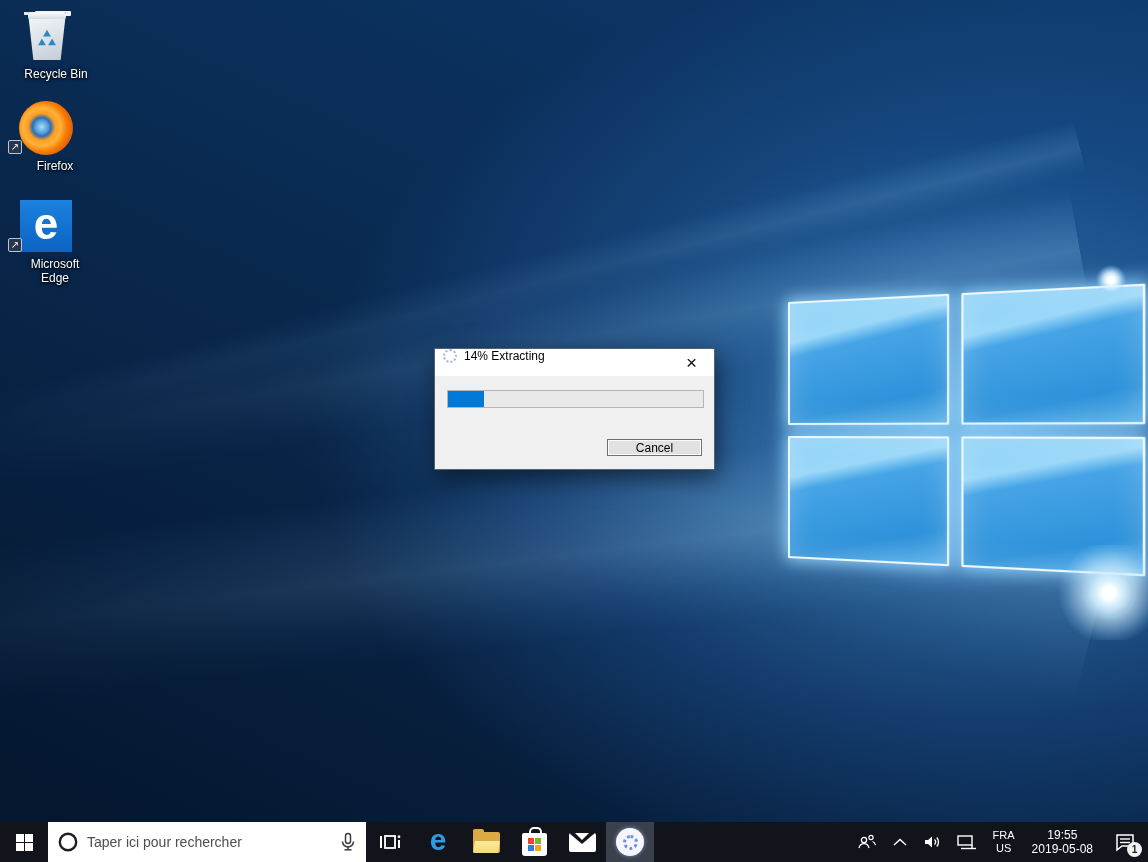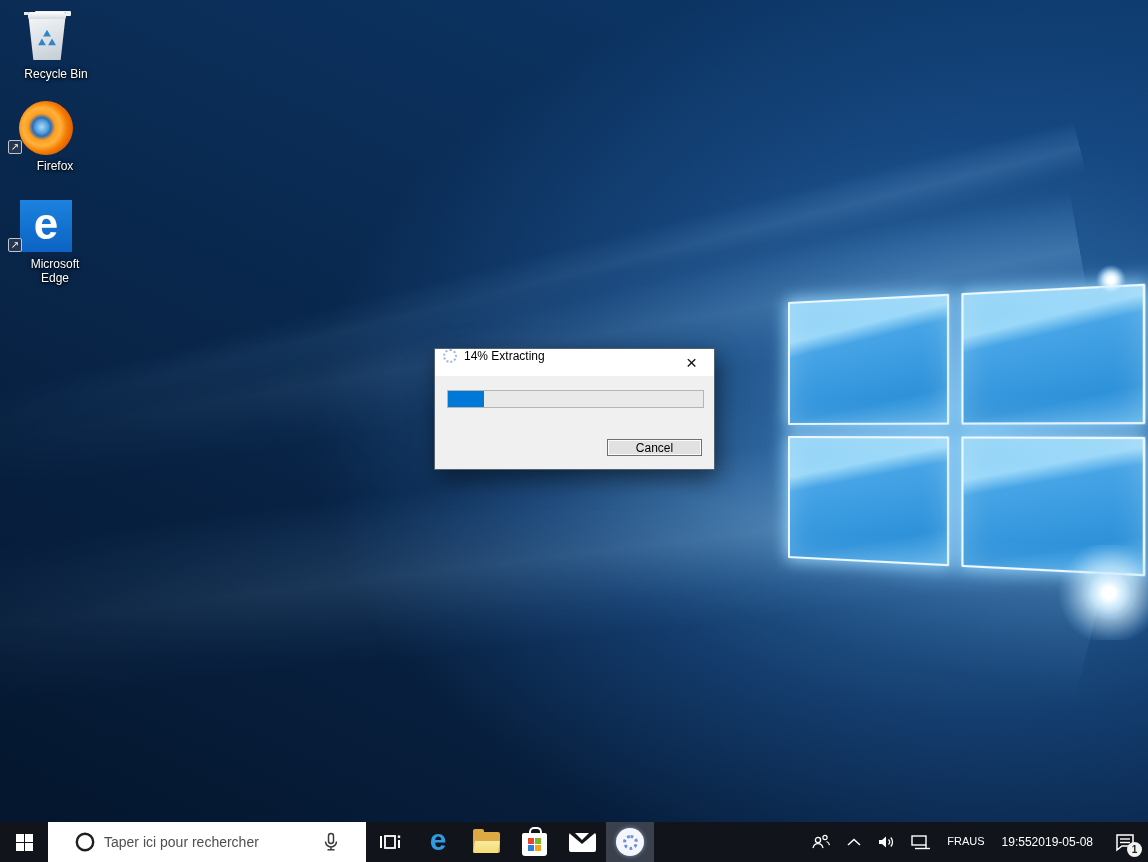--- a/index.html
+++ b/index.html
@@ -88,21 +88,21 @@
     font-family:"Liberation Sans","DejaVu Sans",sans-serif; }
 
   
   .taskbar { position:absolute; left:0; bottom:0; width:1148px; height:40px;
     background:#11141b; display:flex; align-items:stretch; }
   .tb-btn { display:flex; align-items:center; justify-content:center; cursor:default; }
   .start { width:48px; }
   .winlogo { width:17px; height:17px; display:grid; grid-template-columns:8px 8px; grid-template-rows:8px 8px; gap:1px; }
   .winlogo span { background:#fff; }
 
-  .searchbox { width:318px; background:#ffffff; display:flex; align-items:center; padding:0 26px; gap:8px; }
+  .searchbox { width:318px; background:#ffffff; display:flex; align-items:center; padding:0 9px; gap:8px; }
   .searchbox input { flex:1; border:none; outline:none; font-size:14px; color:#3b3b3b; background:transparent;
     font-family:"Liberation Sans","DejaVu Sans",sans-serif; }
   .searchbox input::placeholder { color:#4f4f4f; opacity:1; }
 
   .appbtn { width:48px; }
   .appbtn.active { background:#3a414d; }
 
   .edge-tb { color:#2f9be4; font-size:30px; font-weight:bold; line-height:1; transform:translateY(-2px); }
 
   .folder { position:relative; width:27px; height:21px; }
@@ -125,21 +125,21 @@
   .mailenv .flap-white { position:absolute; top:-3px; left:3.5px; width:0; height:0;
     border-left:10px solid transparent; border-right:10px solid transparent; border-top:10px solid #fff; }
 
   .extractor { width:28px; height:28px; border-radius:50%; background:#f4f6fb;
     display:flex; align-items:center; justify-content:center; box-shadow:0 0 4px rgba(180,200,255,.6); }
   .extractor .ring { width:15px; height:15px; border-radius:50%; border:3px dotted #6b8fd8; }
 
   .tb-spacer { flex:1; }
 
   .traybtn { padding:0 7px; display:flex; align-items:center; justify-content:center; color:#fff; }
-  .tray-2line { flex-direction:row; line-height:1.2; font-size:11px; padding:0 8px; }
+  .tray-2line { flex-direction:column; line-height:1.2; font-size:11px; padding:0 8px; }
   .clock { font-size:12px; padding:12px 9px; }
   .actionc { position:relative; width:46px; }
   .badge { position:absolute; right:6px; bottom:5px; width:15px; height:15px; border-radius:50%;
     background:#f2f2f2; color:#1c1c1c; font-size:10px; font-weight:bold;
     display:flex; align-items:center; justify-content:center; }
 
   svg.icon { display:block; }
 </style>
 </head>
 <body>

